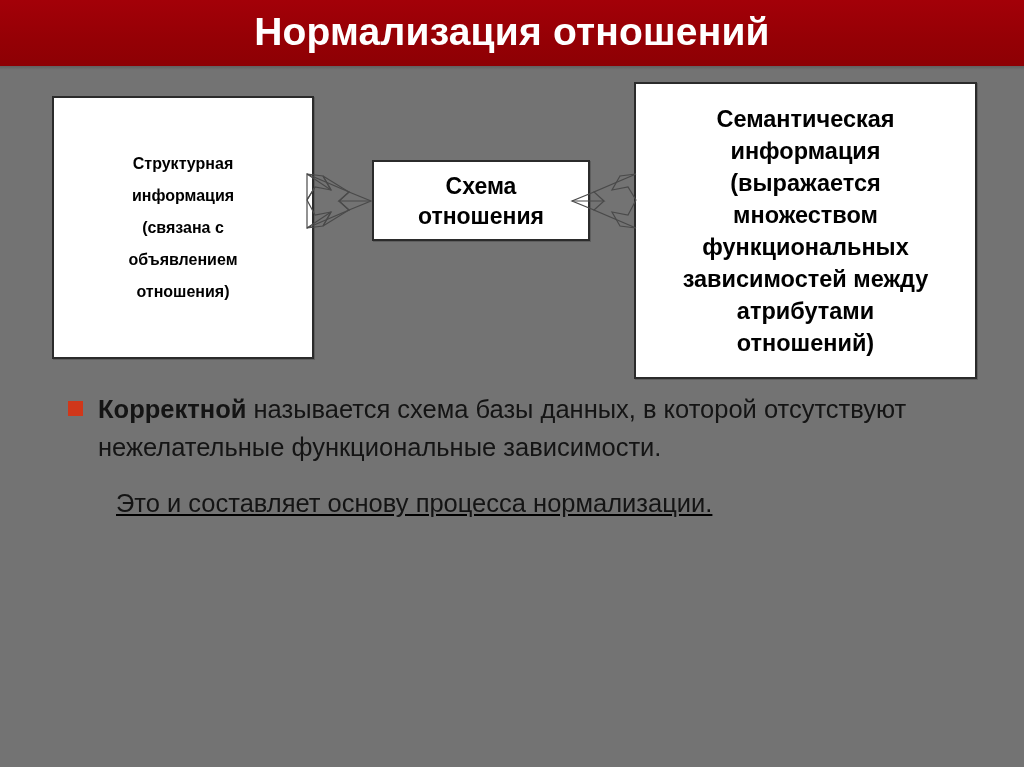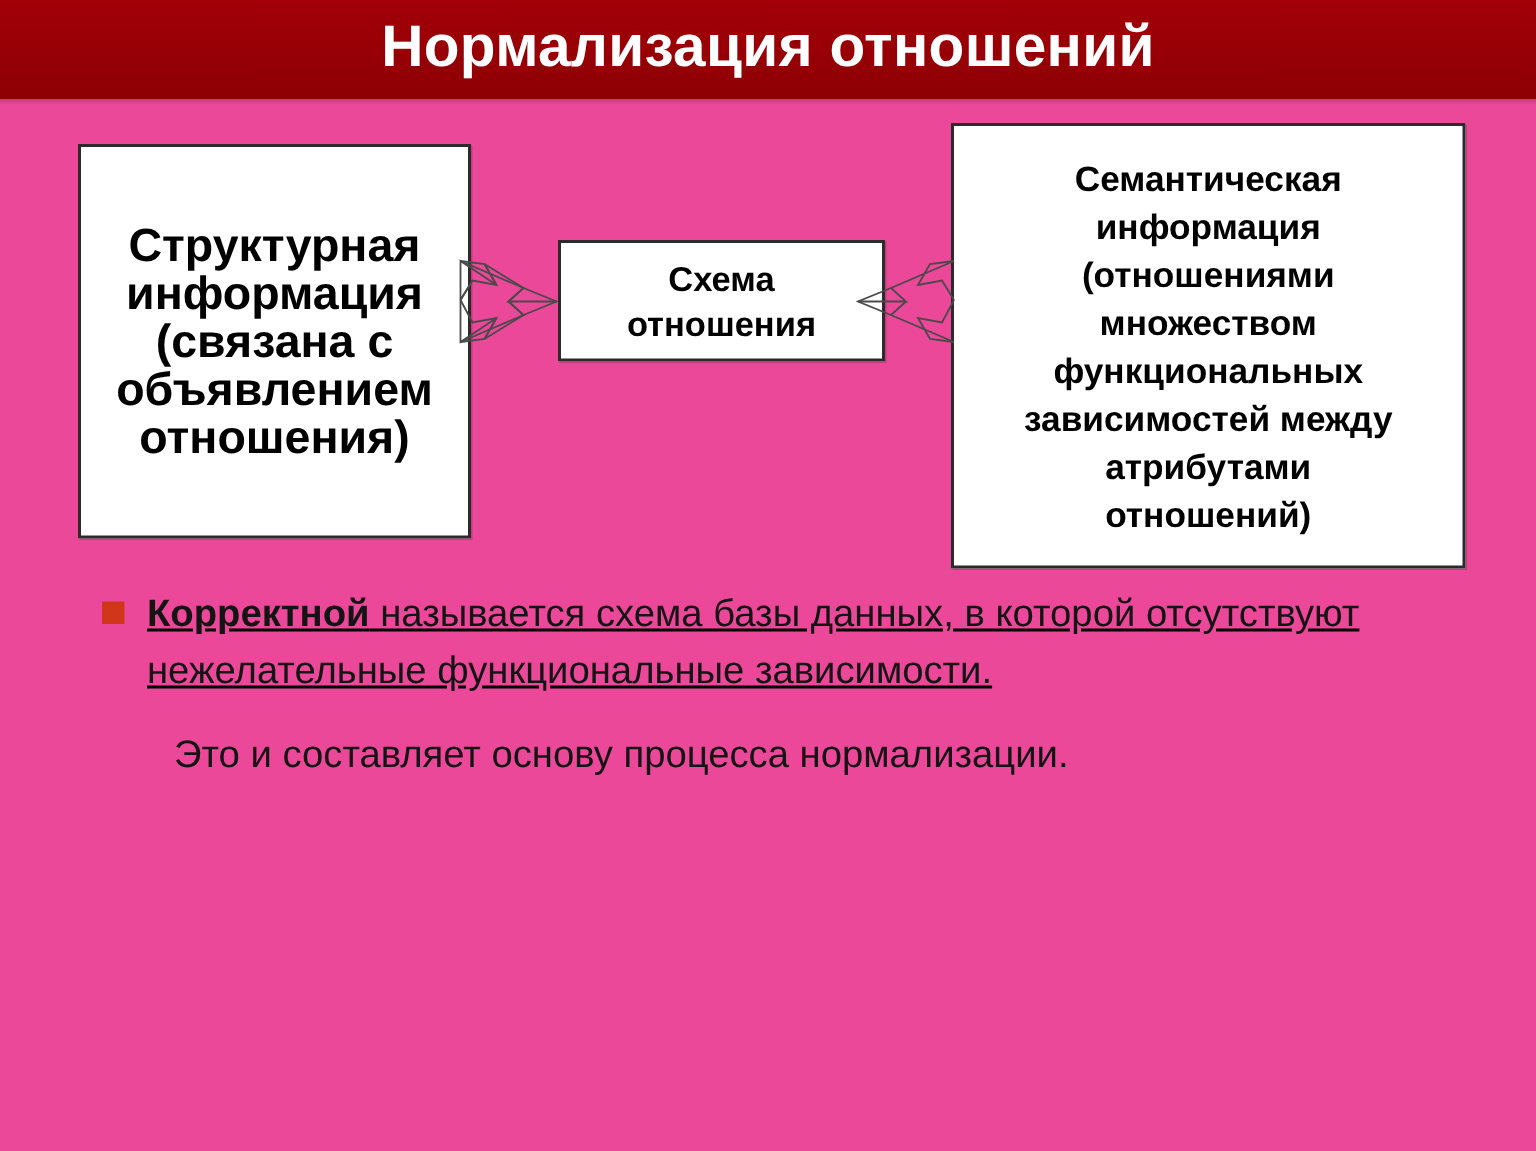--- a/index.html
+++ b/index.html
@@ -10,21 +10,21 @@
   }
   body {
     font-family: "Liberation Sans", "DejaVu Sans", sans-serif;
     color: #000000;
     -webkit-font-smoothing: antialiased;
   }
   #slide {
     position: relative;
     width: 1024px;
     height: 767px;
-    background: #ec4899;
+    background: #737373;
     overflow: hidden;
   }
 
   
   .title-banner {
     position: absolute;
     left: 0;
     top: 0;
     width: 1024px;
     height: 66px;
@@ -74,21 +74,21 @@
     padding: 0 6px;
     box-sizing: border-box;
     white-space: pre-line;
   }
 
   #box-structural {
     left: 52px;
     top: 96px;
     width: 262px;
     height: 263px;
-    font-size: 31px;
+    font-size: 16px;
     line-height: 32px;
     justify-content: flex-end;
   }
   #box-schema {
     left: 372px;
     top: 160px;
     width: 218px;
     height: 81px;
     font-size: 23px;
     line-height: 30px;
@@ -119,21 +119,20 @@
   #body-content {
     position: absolute;
     left: 58px;
     top: 390px;
     width: 920px;
   }
   .bullet-row {
     position: relative;
     padding-left: 40px;
     margin-bottom: 10px;
-    text-decoration: underline;
   }
   .bullet-marker {
     position: absolute;
     left: 10px;
     top: 11px;
     width: 15px;
     height: 15px;
     background: #d0371a;
   }
   .para {
@@ -141,20 +140,21 @@
     line-height: 38px;
     color: #141414;
     text-align: left;
   }
   .para .lead {
     font-weight: bold;
   }
   .plain-row {
     padding-left: 40px;
     margin-top: 18px;
+    text-decoration: underline;
   }
   .plain-row .para { text-indent: 18px; }
 </style>
 </head>
 <body>
 
 <div id="slide">
 
   <div class="title-banner"></div>
   <div class="banner-shadow"></div>
@@ -171,21 +171,21 @@
     </div>
 
     <div class="dbox" id="box-schema">
       <span class="boxtext">Схема
 отношения</span>
     </div>
 
     <div class="dbox" id="box-semantic">
       <span class="boxtext">Семантическая
 информация
-(отношениями
+(выражается
 множеством
 функциональных
 зависимостей между
 атрибутами
 отношений)</span>
     </div>
 
     <svg class="arrow-svg" id="arrow-left-to-mid" width="70" height="82" viewBox="0 0 70 82">
       <polygon points="2,14 2,40 10,27 2,40 2,68 26,52 18,66 44,50 34,41 44,32 18,16 26,30"></polygon>
       <polyline points="2,14 44,32 34,41 66,41"></polyline>

